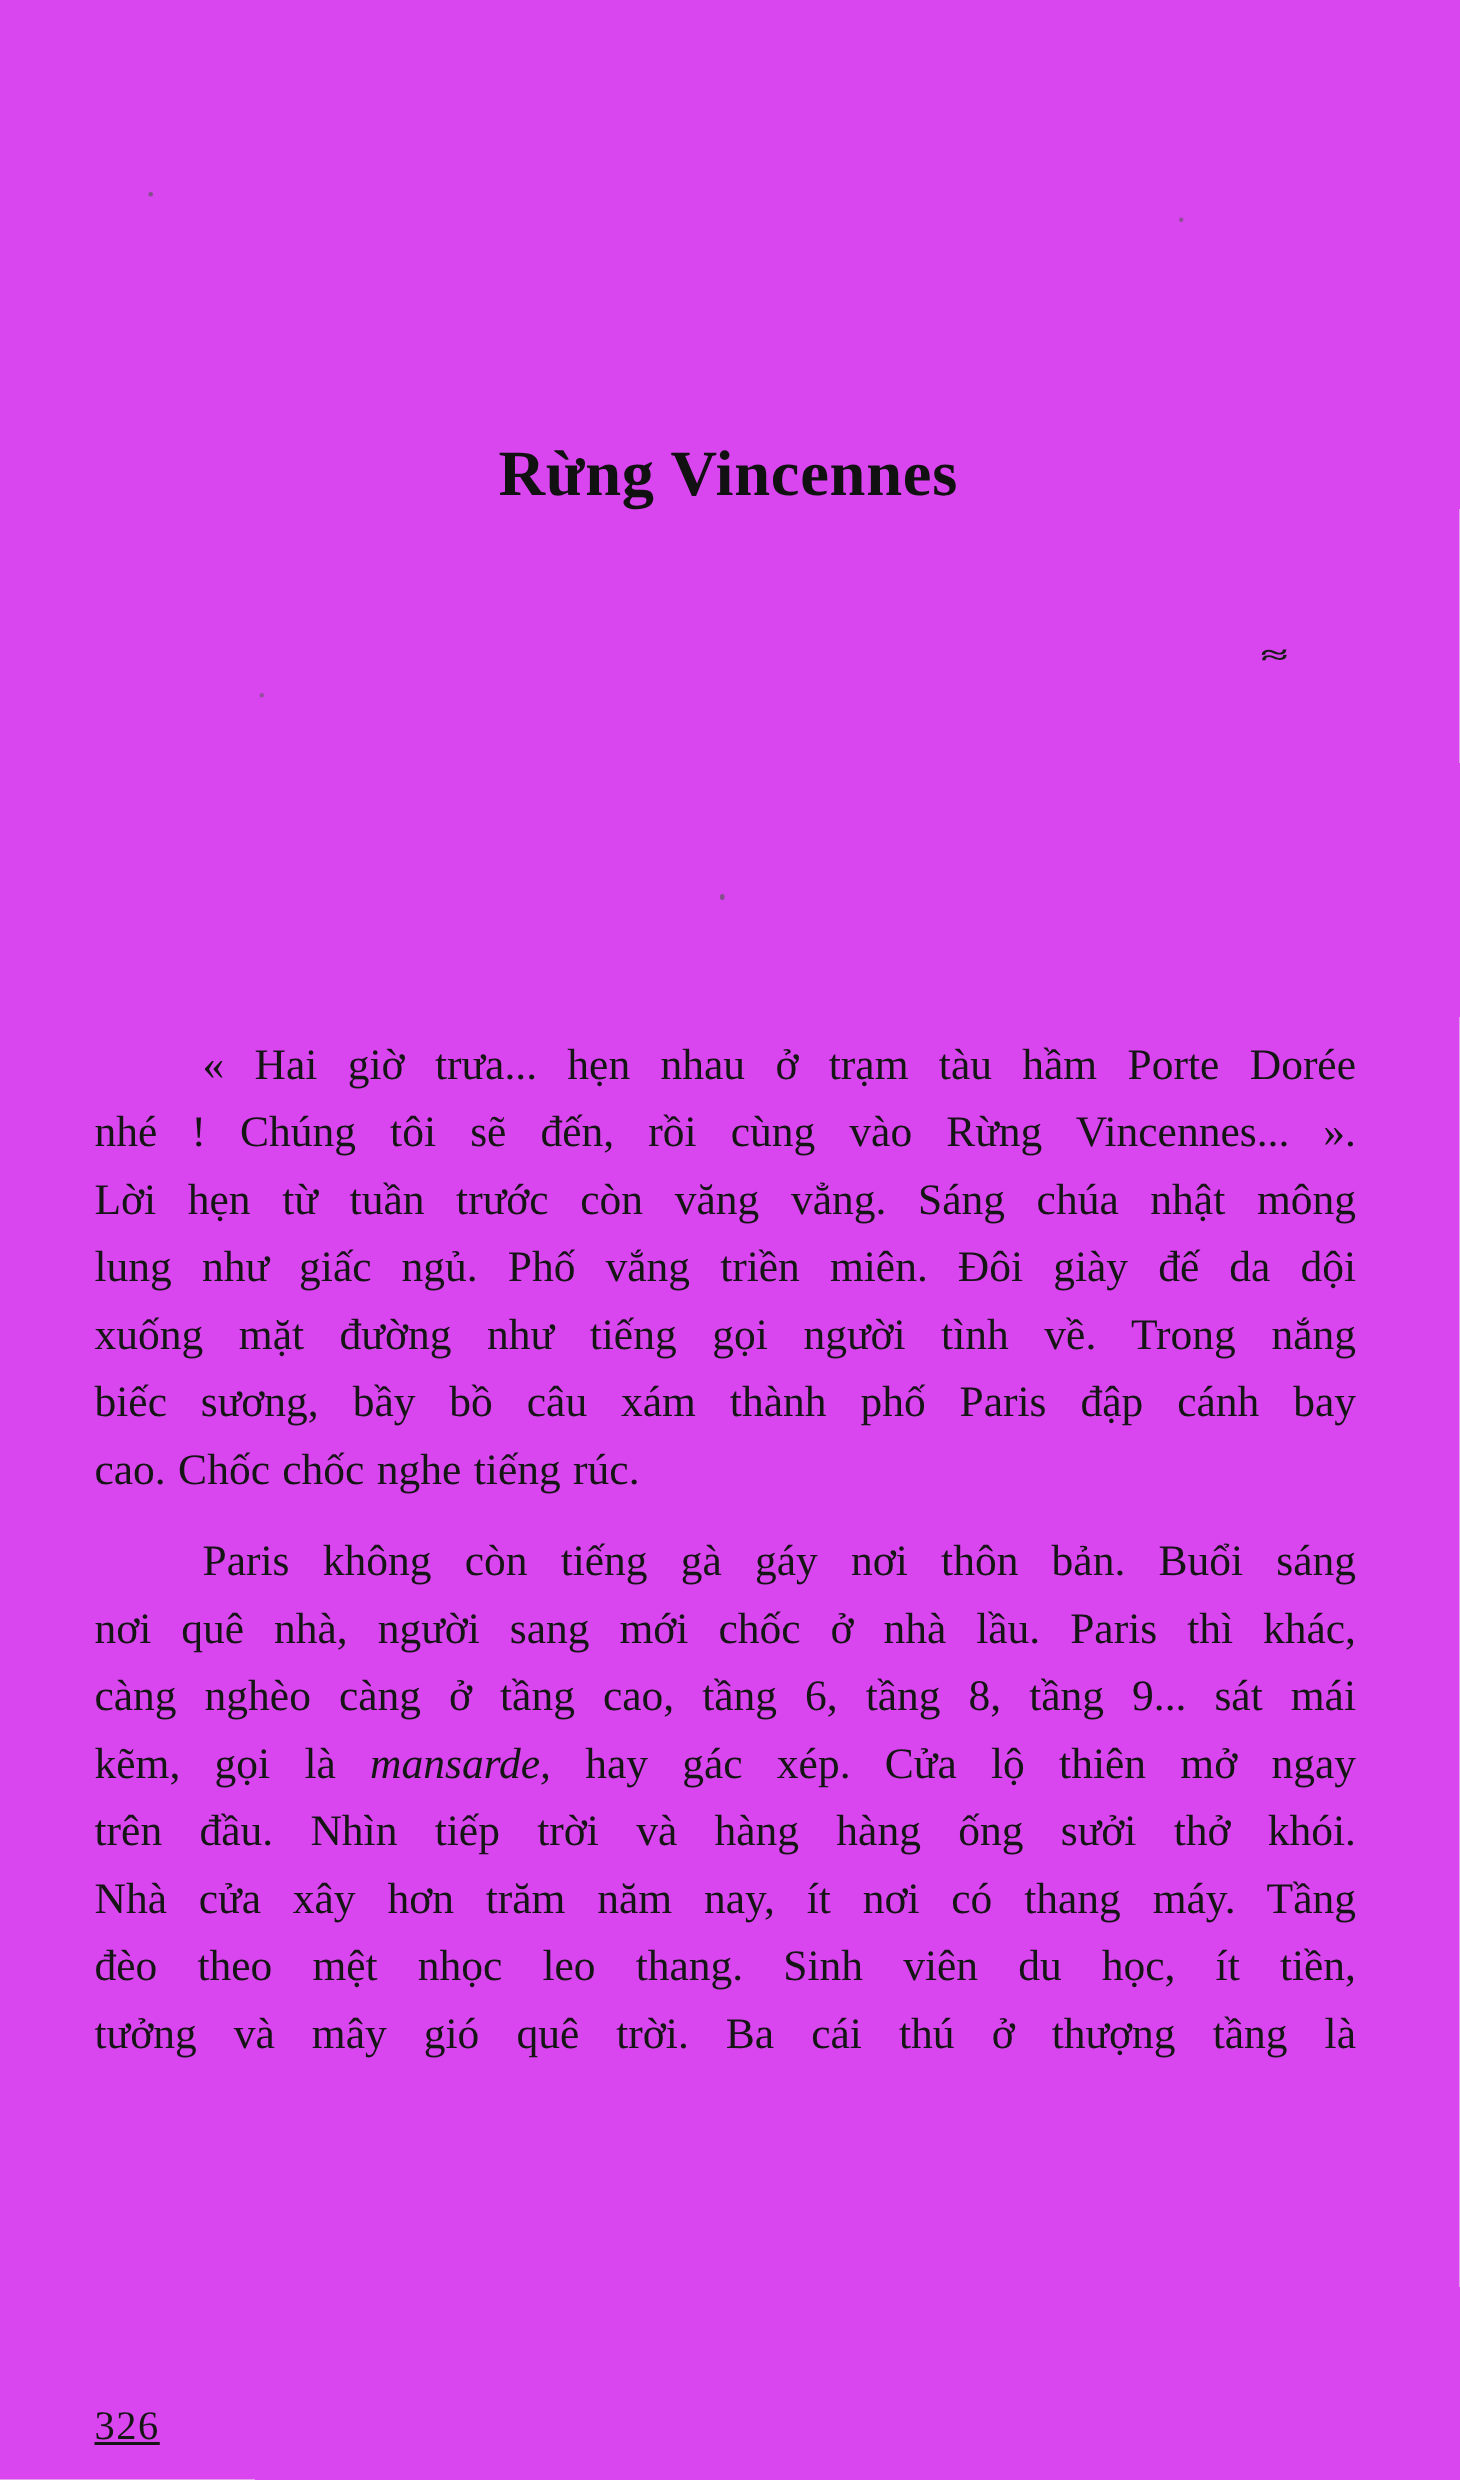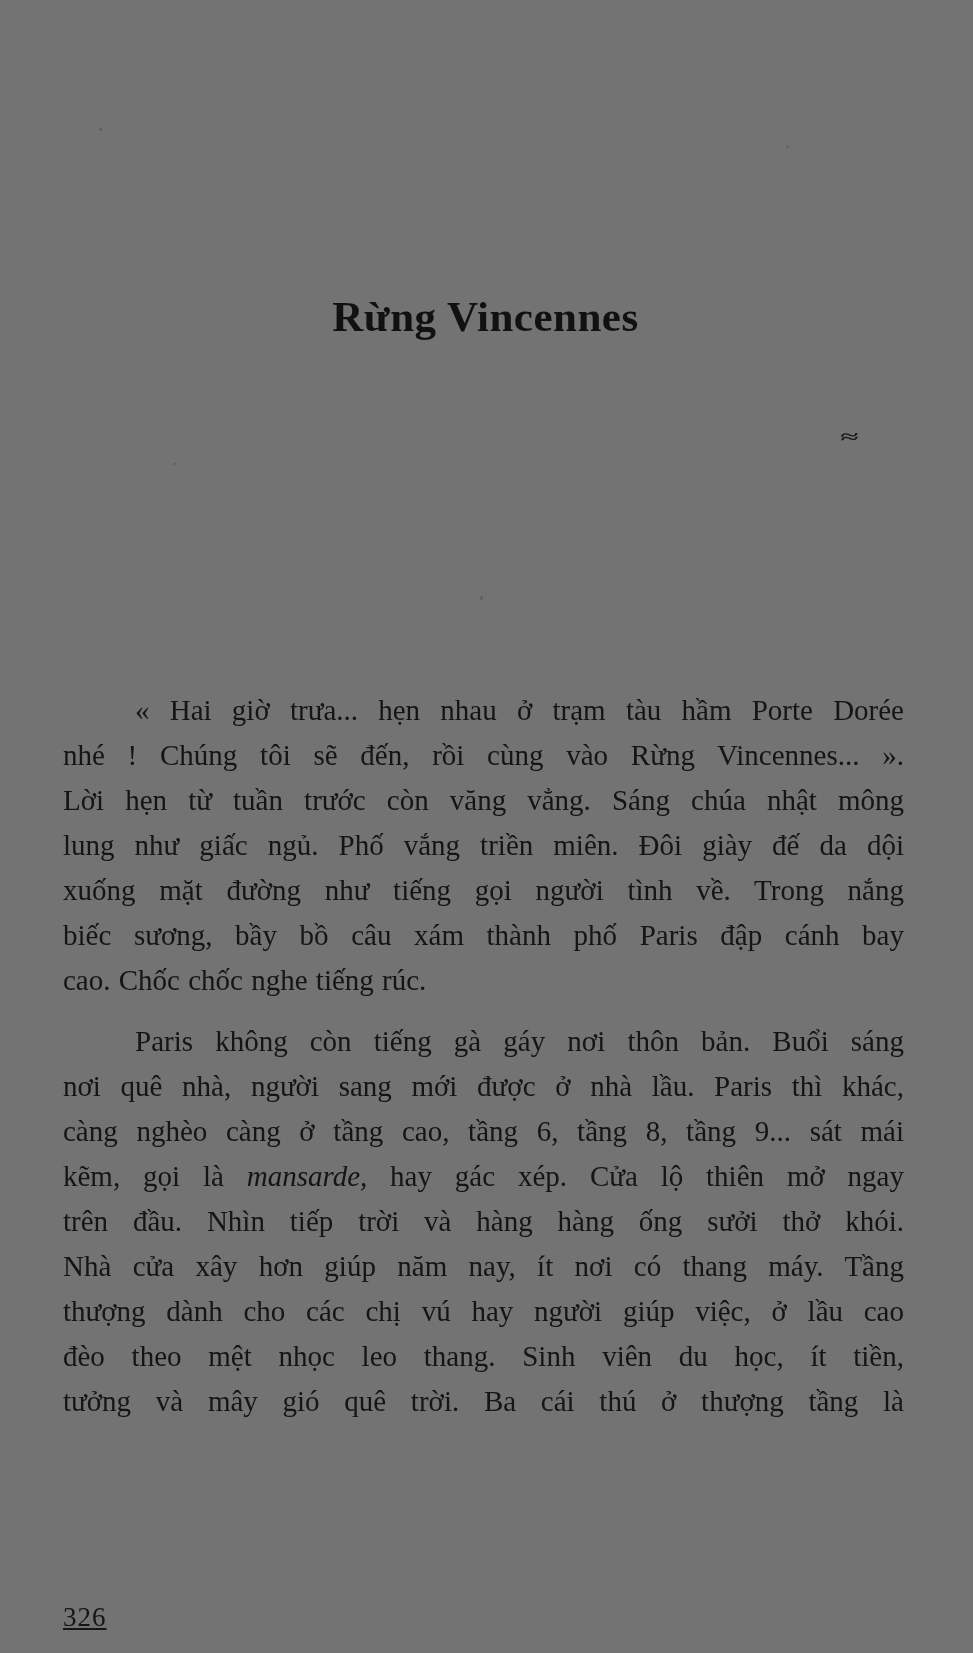--- a/index.html
+++ b/index.html
@@ -4,21 +4,21 @@
 <style>
   html, body {
     margin: 0;
     padding: 0;
     background: #e8e8e8;
   }
   .page {
     position: relative;
     width: 973px;
     height: 1653px;
-    background: #737373;
+    background: #d946ef;
     overflow: hidden;
     font-family: "Liberation Serif", "DejaVu Serif", serif;
     color: #151515;
     margin: 0 auto;
   }
   .title {
     position: absolute;
     top: 292px;
     left: 63px;
     width: 845px;
@@ -104,25 +104,24 @@
         <div class="line indent">« Hai giờ trưa... hẹn nhau ở trạm tàu hầm Porte Dorée</div>
         <div class="line">nhé ! Chúng tôi sẽ đến, rồi cùng vào Rừng Vincennes... ».</div>
         <div class="line">Lời hẹn từ tuần trước còn văng vẳng. Sáng chúa nhật mông</div>
         <div class="line">lung như giấc ngủ. Phố vắng triền miên. Đôi giày đế da dội</div>
         <div class="line">xuống mặt đường như tiếng gọi người tình về. Trong nắng</div>
         <div class="line">biếc sương, bầy bồ câu xám thành phố Paris đập cánh bay</div>
         <div class="line no-just">cao. Chốc chốc nghe tiếng rúc.</div>
       </div>
       <div class="para">
         <div class="line indent">Paris không còn tiếng gà gáy nơi thôn bản. Buổi sáng</div>
-        <div class="line">nơi quê nhà, người sang mới được ở nhà lầu. Paris thì khác,</div>
+        <div class="line">nơi quê nhà, người sang mới chốc ở nhà lầu. Paris thì khác,</div>
         <div class="line">càng nghèo càng ở tầng cao, tầng 6, tầng 8, tầng 9... sát mái</div>
         <div class="line"><span>kẽm, gọi là </span><em>mansarde,</em><span> hay gác xép. Cửa lộ thiên mở ngay</span></div>
         <div class="line">trên đầu. Nhìn tiếp trời và hàng hàng ống sưởi thở khói.</div>
-        <div class="line">Nhà cửa xây hơn giúp năm nay, ít nơi có thang máy. Tầng</div>
-        <div class="line">thượng dành cho các chị vú hay người giúp việc, ở lầu cao</div>
+        <div class="line">Nhà cửa xây hơn trăm năm nay, ít nơi có thang máy. Tầng</div>
         <div class="line">đèo theo mệt nhọc leo thang. Sinh viên du học, ít tiền,</div>
         <div class="line">tưởng và mây gió quê trời. Ba cái thú ở thượng tầng là</div>
       </div>
     </section>
 
   <div class="pageno">326</div>
 </div>
 
 </body></html>

